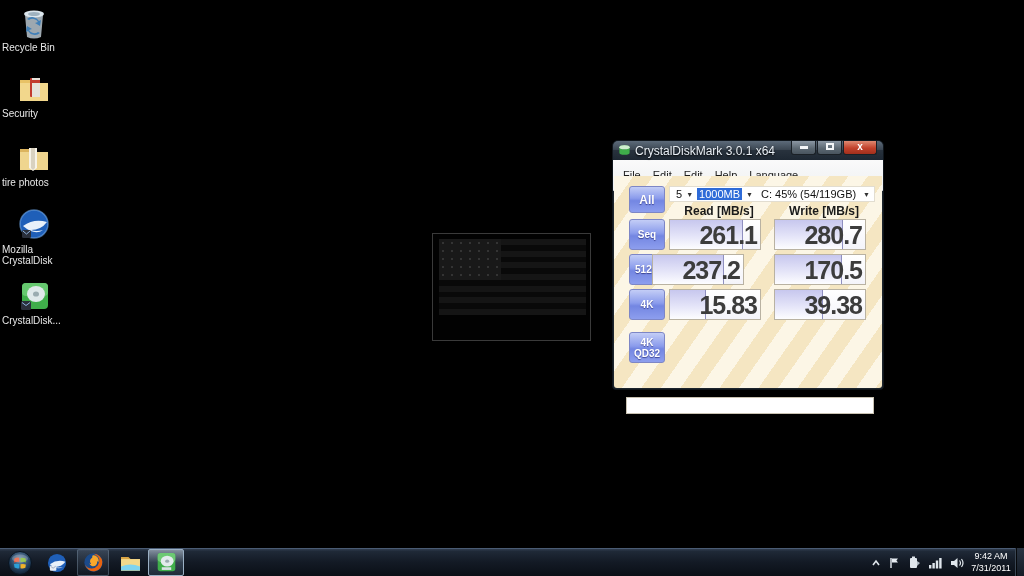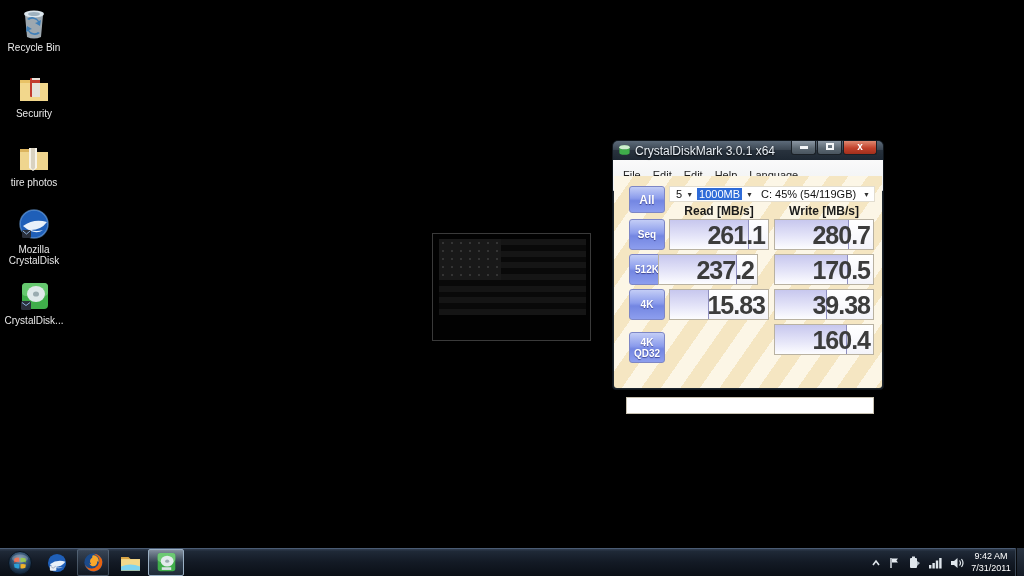--- a/index.html
+++ b/index.html
@@ -1,21 +1,21 @@
 <!DOCTYPE html>
 <html><head>
 <meta charset="utf-8">
 <style>
   * { margin:0; padding:0; box-sizing:border-box; }
   html,body { width:1024px; height:576px; overflow:hidden; background:#000;
               font-family:"Liberation Sans", sans-serif; }
   #desktop { position:absolute; inset:0; width:1024px; height:576px; background:#000; }
 
   
-  .desk-icon { position:absolute; left:2px; width:64px; text-align:center; cursor:pointer; }
+  .desk-icon { position:absolute; left:2px; width:64px; cursor:pointer; }
   .desk-icon .glyph { width:34px; height:34px; margin:0 auto 2px; display:block; }
   .desk-icon .cap { color:#e8e8e8; font-size:10px; line-height:11px; text-shadow:1px 1px 2px #000; }
 
   
   #flag-box { position:absolute; left:432px; top:233px; width:159px; height:108px;
               background:#020202; border:1px solid #3a3a3a; }
   #flag { position:absolute; left:6px; top:5px; width:147px; height:76px;
           background:repeating-linear-gradient(180deg,#151515 0 5.9px,#090909 5.9px 11.7px); }
   #flag .canton { position:absolute; left:0; top:0; width:62px; height:41px; background:#191919;
           background-image:radial-gradient(circle 1.5px at 4px 4px, #343434 60%, transparent 61%);
@@ -58,21 +58,21 @@
   #combo-strip { position:absolute; left:55px; top:10px; width:206px; height:16px;
          background:#fff; border:1px solid #e2ddd0; display:flex; align-items:center;
          font-size:11px; color:#111; }
   .combo { display:flex; align-items:center; cursor:pointer; }
   .combo .arr { font-size:7px; color:#333; margin:0 4px; }
   .sel-hi { background:#2e6bd8; color:#fff; padding:0 2px; }
 
   .col-head { position:absolute; top:28px; width:100px; text-align:center;
          font-size:12px; font-weight:bold; color:#1a1a1a; }
 
-  .score-cell { position:absolute; width:100px; height:31px; background:linear-gradient(180deg,#ffffff,#f4f4fa);
+  .score-cell { position:absolute; width:92px; height:31px; background:linear-gradient(180deg,#ffffff,#f4f4fa);
          border:1px solid #b9b2a2; overflow:hidden; }
   .bar-fill { position:absolute; left:0; top:0; bottom:0; width:0;
          background:linear-gradient(180deg,#c7c7ee 0%,#e4e4f8 55%,#fdfdff 100%);
          border-right:1px solid #8f8fbf; }
   .score { position:absolute; right:3px; top:50%; transform:translateY(-50%);
          font-size:25px; font-weight:bold; color:#3c3c3c; letter-spacing:-1px; }
 
   #comment-box { position:absolute; left:12px; top:221px; width:248px; height:17px;
          background:#fff; border:1px solid #c9c2b2; font-size:10px; }
 
@@ -209,44 +209,40 @@
       <div class="score-cell" style="left:55px;top:43px">
         <div class="bar-fill" style="width: 80.6%;"></div>
         <span class="score">261.1</span>
       </div>
       <div class="score-cell" style="left:160px;top:43px">
         <div class="bar-fill" style="width: 75.1%;"></div>
         <span class="score">280.7</span>
       </div>
 
       <div class="blue-btn row-btn" style="top:78px">512K</div>
-      <div class="score-cell" style="left:44px;top:78px">
+      <div class="score-cell" style="left:38px;top:78px">
         <div class="bar-fill" style="width: 79.2%;"></div>
         <span class="score">237.2</span>
       </div>
       <div class="score-cell" style="left:160px;top:78px">
         <div class="bar-fill" style="width: 74.4%;"></div>
         <span class="score">170.5</span>
       </div>
 
       <div class="blue-btn row-btn" style="top:113px">4K</div>
       <div class="score-cell" style="left:55px;top:113px">
         <div class="bar-fill" style="width: 40%;"></div>
         <span class="score">15.83</span>
       </div>
       <div class="score-cell" style="left:160px;top:113px">
         <div class="bar-fill" style="width: 53.2%;"></div>
         <span class="score">39.38</span>
       </div>
 
       <div class="blue-btn row-btn" style="top:156px">4K QD32</div>
-      <div class="score-cell" style="left:160px;top:148px">
-        <div class="bar-fill" style="width: 73.5%;"></div>
-        <span class="score">160.4</span>
-      </div>
 
       <input id="comment-box" value="" style="">
     </div>
   </div>
 
   <div id="taskbar">
 
     <div class="tb-item" style="left:6px;width:28px">
       <svg width="24" height="24" viewBox="0 0 24 24">
         <defs>

